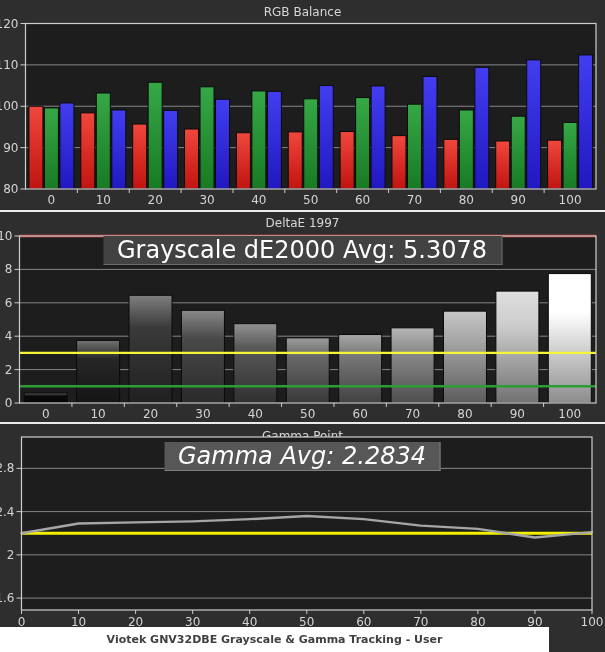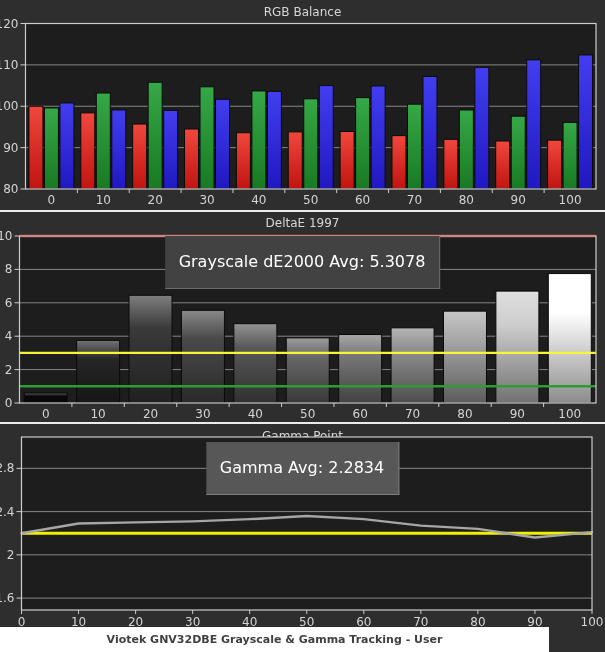--- a/index.html
+++ b/index.html
@@ -3,24 +3,24 @@
 <meta charset="utf-8">
 <style>
   html,body{margin:0;padding:0;background:#2e2e2e;}
   .screen{position:relative;width:605px;height:652px;background:#2e2e2e;
           font-family:"DejaVu Sans",sans-serif;overflow:hidden;}
   .panel{position:absolute;left:0;width:605px;}
   .chart-title{position:absolute;left:0;width:100%;text-align:center;
                color:#d6d6d6;font-size:12px;line-height:14px;}
   .panel svg{position:absolute;left:0;top:0;display:block;}
   .overlay{position:absolute;left:50%;transform:translateX(-50%);
-           color:#ffffff;font-size:16px;line-height:26px;padding:13px 14px;
+           color:#ffffff;font-size:24px;line-height:26px;padding:1px 14px;
            white-space:nowrap;z-index:5;}
   .overlay-de{top:24px;background:#424242;border-right:1px solid #6c6c6c;border-bottom:1px solid #6c6c6c;}
-  .overlay-gamma{top:18px;background:#575757;border-right:1px solid #7d7d7d;border-bottom:1px solid #7d7d7d;}
+  .overlay-gamma{top:18px;background:#575757;border-right:1px solid #7d7d7d;border-bottom:1px solid #7d7d7d;font-style:italic;}
   .divider{position:absolute;left:0;width:605px;height:2px;background:#ececec;z-index:4;}
   .footer{position:absolute;left:0;top:627px;width:549px;height:25px;background:#ffffff;
           color:#404040;font-weight:bold;font-size:11px;text-align:center;line-height:25px;}
 </style>
 </head>
 <body>
 
 <div class="screen">
 
   <section class="panel" style="top:0;height:210px">

